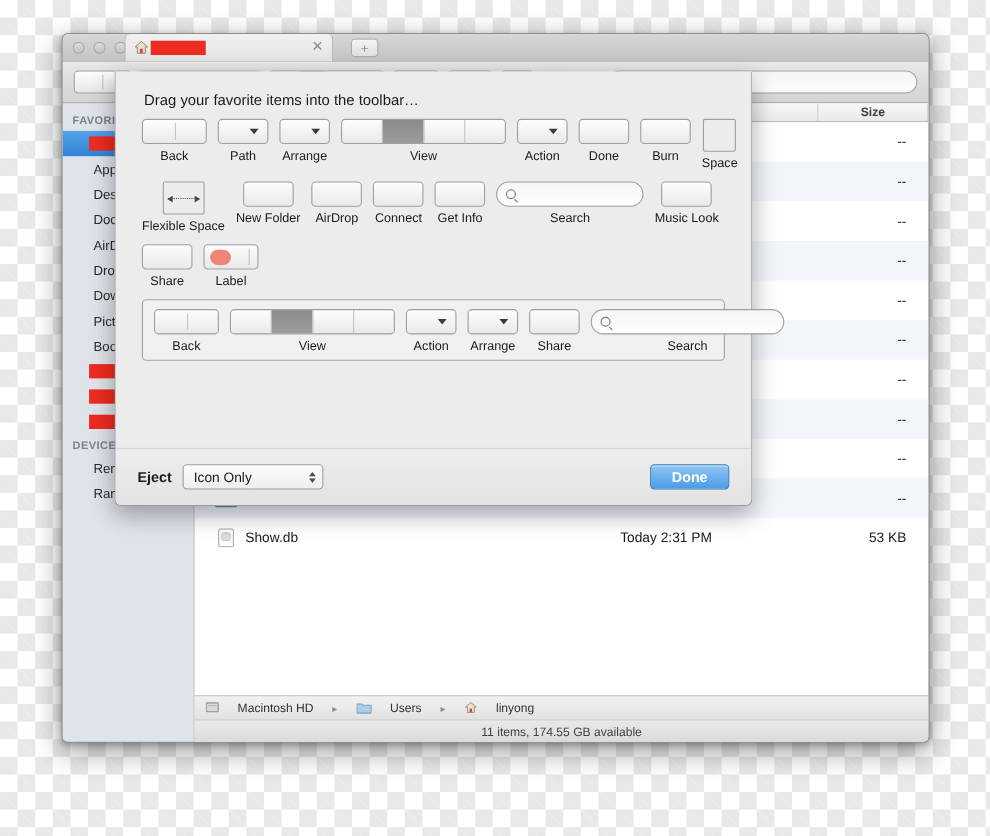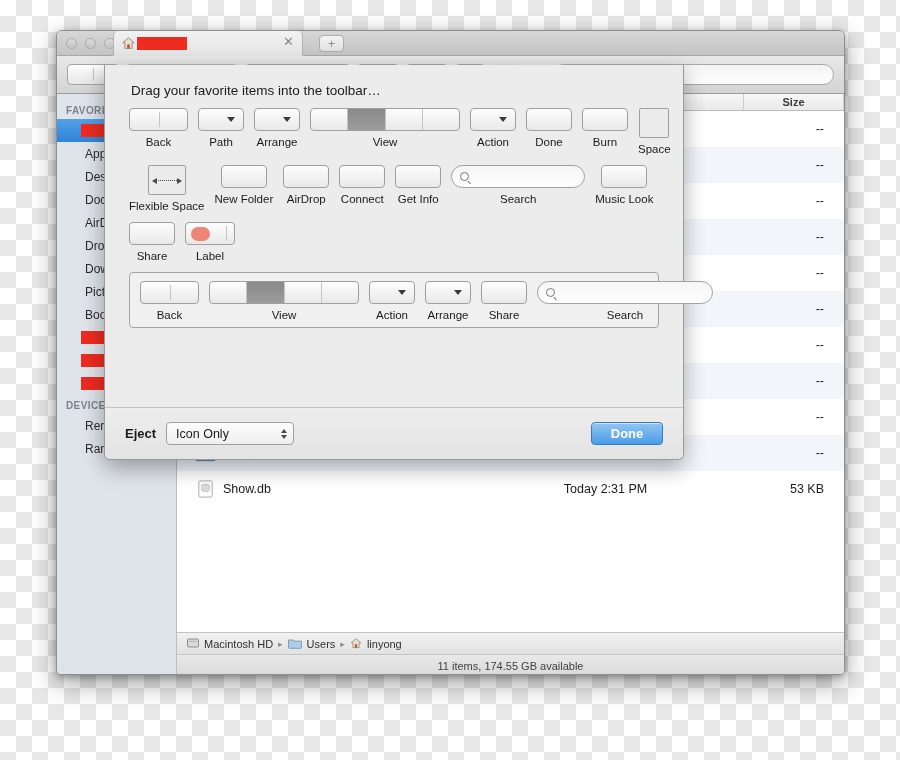--- a/index.html
+++ b/index.html
@@ -175,21 +175,21 @@
   .r-size { flex:0 0 100px; text-align:right; padding-right:20px; }
   .disc { width:8px; color:#6b6b6b; font-size:8px; margin-right:4px; }
   .fico { width:21px; height:18px; margin-right:7px; flex:none; }
 
   
   .pathbar {
     position:absolute; left:0; right:0; bottom:22px; height:22px;
     background: linear-gradient(to bottom,#f1f1f1,#e2e2e2);
     border-top:1px solid #c3c3c3;
     display:flex; align-items:center; font-size:11px; color:#303030;
-    padding-left:10px; gap:5px;
+    padding-left:10px; gap:17px;
   }
   .pathbar .sep { color:#8b8b8b; font-size:9px; }
   .statusbar {
     position:absolute; left:0; right:0; bottom:0; height:22px;
     background: linear-gradient(to bottom,#e9e9e9,#d9d9d9);
     border-top:1px solid #c3c3c3;
     display:flex; align-items:center; justify-content:center;
     font-size:11px; color:#414141;
   }
 

